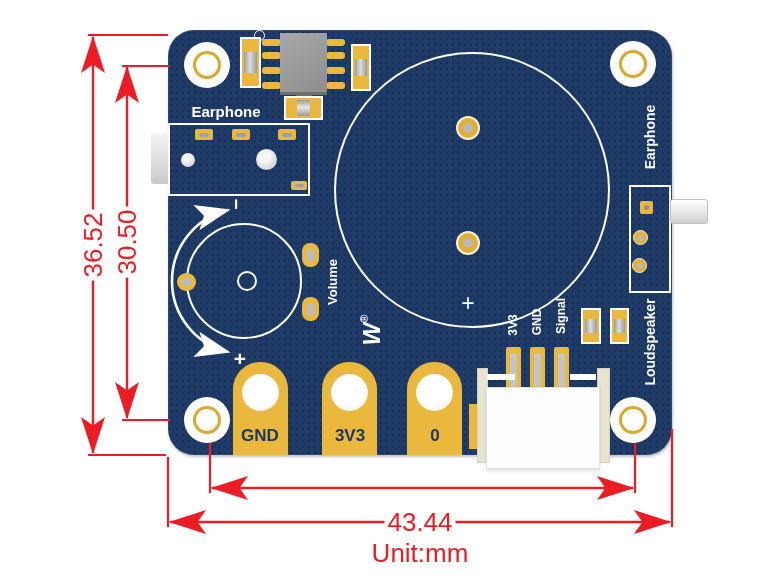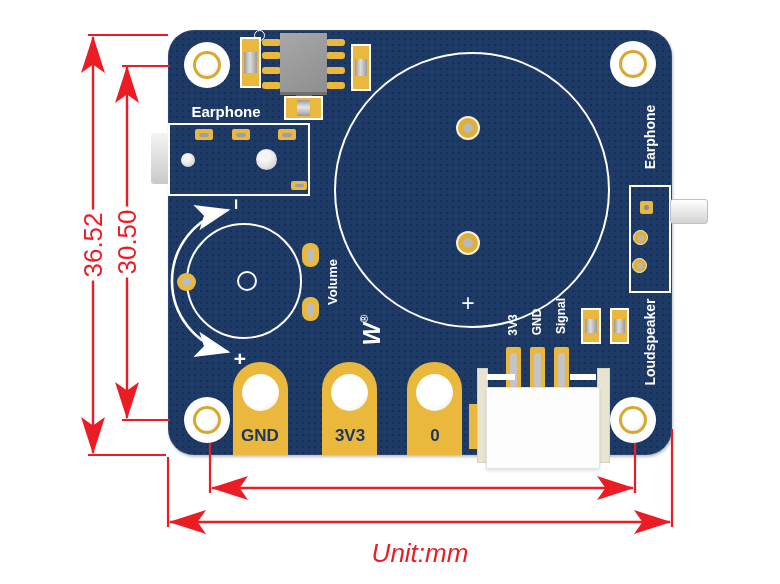--- a/index.html
+++ b/index.html
@@ -235,15 +235,16 @@
     <div class="abs" style="left:301px;top:374px;width:8px;height:45px;background:#e9b83d;"></div>
     <div class="abs" style="left:309px;top:338px;width:9px;height:93px;background:#e8e4cf;border:1px solid #d5d1ba;"></div>
     <div class="abs" style="left:429px;top:338px;width:11px;height:93px;background:#e8e4cf;border:1px solid #d5d1ba;"></div>
     <div class="abs" style="left:319px;top:344px;width:28px;height:6px;background:#fff;"></div>
     <div class="abs" style="left:402px;top:344px;width:26px;height:6px;background:#fff;"></div>
     <div class="abs" style="left:318px;top:357px;width:112px;height:80px;background:#fdfdfd;border:1px solid #e3e3e3;box-shadow:0 2px 3px rgba(0,0,0,.12);"></div>
   </div>
 
   <div class="dimtxt v" style="left:93px;top:245px;">36.52</div>
   <div class="dimtxt v" style="left:127px;top:242px;">30.50</div>
-  <div class="dimtxt" style="left:420px;top:553px;background:transparent;font-style:italic;">Unit:mm</div>
+  <div class="dimtxt" style="left:420px;top:522px;">43.44</div>
+  <div class="dimtxt" style="left:420px;top:553px;background:transparent;">Unit:mm</div>
 
 </div>
 
 </body></html>

